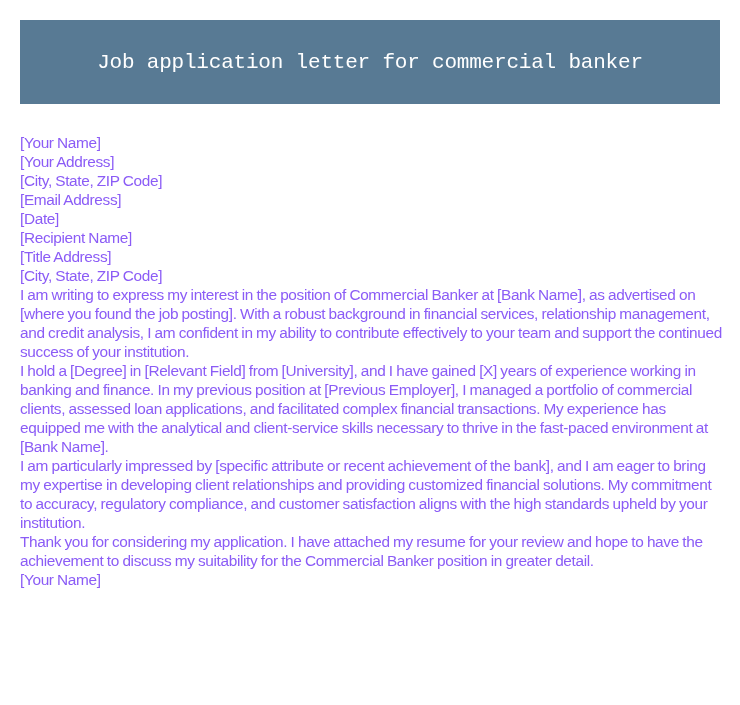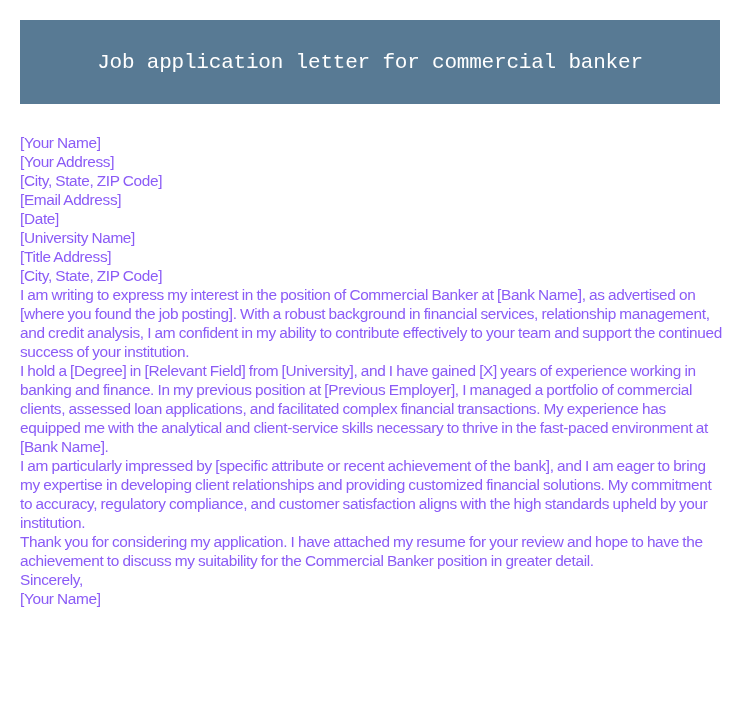--- a/index.html
+++ b/index.html
@@ -25,22 +25,21 @@
 <div class="header">
   <span>Job application letter for commercial banker</span>
 </div>
 
 <div class="letter">
   <div>[Your Name]</div>
   <div>[Your Address]</div>
   <div>[City, State, ZIP Code]</div>
   <div>[Email Address]</div>
   <div>[Date]</div>
-  <div>[University Name]</div>
+  <div>[Recipient Name]</div>
   <div>[Title Address]</div>
   <div>[City, State, ZIP Code]</div>
   <div>I am writing to express my interest in the position of Commercial Banker at [Bank Name], as advertised on [where you found the job posting]. With a robust background in financial services, relationship management, and credit analysis, I am confident in my ability to contribute effectively to your team and support the continued success of your institution.</div>
   <div>I hold a [Degree] in [Relevant Field] from [University], and I have gained [X] years of experience working in banking and finance. In my previous position at [Previous Employer], I managed a portfolio of commercial clients, assessed loan applications, and facilitated complex financial transactions. My experience has equipped me with the analytical and client-service skills necessary to thrive in the fast-paced environment at [Bank Name].</div>
   <div>I am particularly impressed by [specific attribute or recent achievement of the bank], and I am eager to bring my expertise in developing client relationships and providing customized financial solutions. My commitment to accuracy, regulatory compliance, and customer satisfaction aligns with the high standards upheld by your institution.</div>
   <div>Thank you for considering my application. I have attached my resume for your review and hope to have the achievement to discuss my suitability for the Commercial Banker position in greater detail.</div>
-  <div>Sincerely,</div>
   <div>[Your Name]</div>
 </div>
 
 </body></html>

